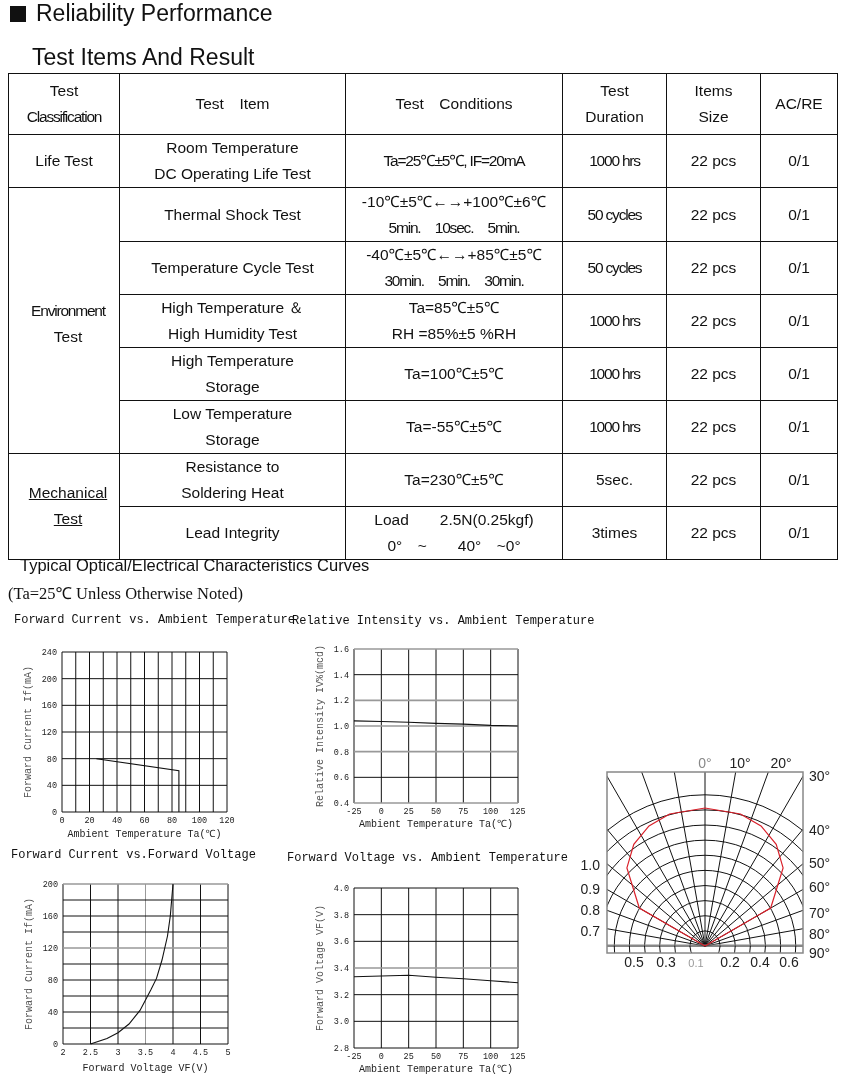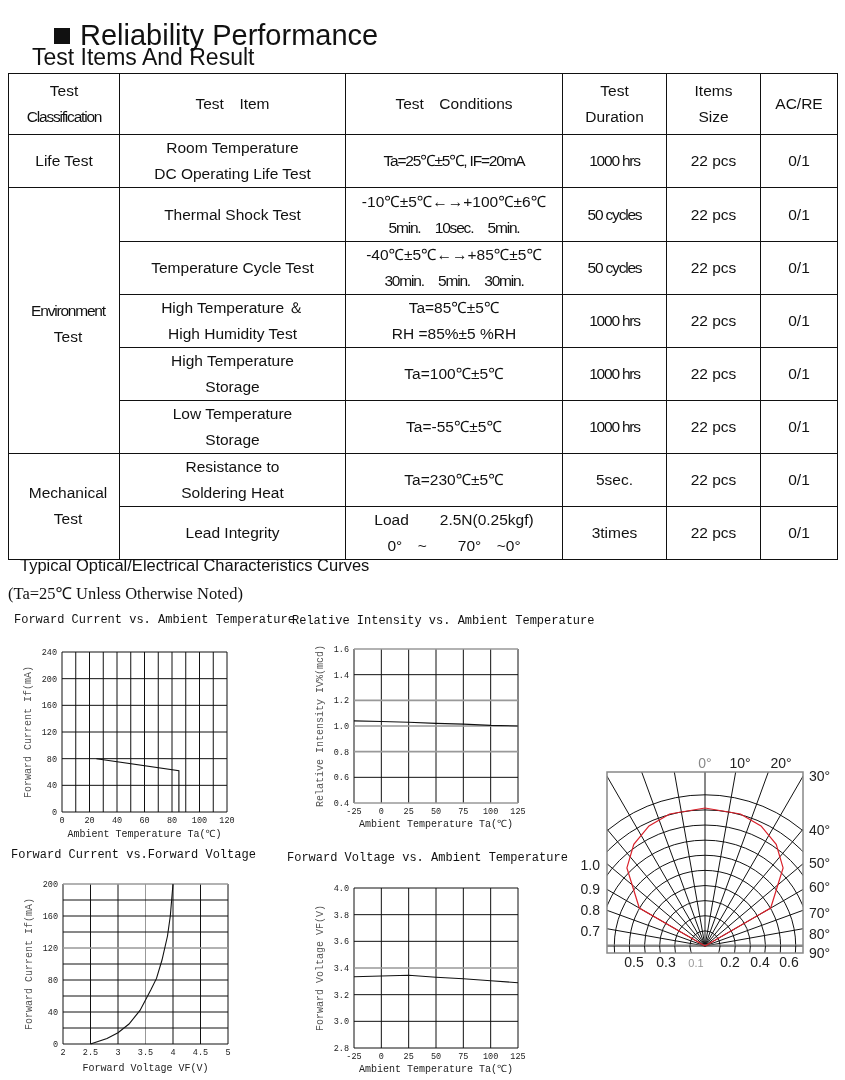--- a/index.html
+++ b/index.html
@@ -1,17 +1,17 @@
 <!DOCTYPE html>
 <html><head>
 <meta charset="utf-8">
 <style>
   html, body { margin:0; padding:0; background:#fff; }
   body { width:845px; height:1080px; position:relative; overflow:hidden; font-family:"Liberation Sans", sans-serif; color:#111; }
-  .h1 { position:absolute; left:10px; top:19px; font-size:29px; display:flex; align-items:center;margin-left:44px; }
+  .h1 { position:absolute; left:10px; top:0; font-size:23px; display:flex; align-items:center; }
   .h1 .sq { width:16px; height:16px; background:#111; display:inline-block; margin-right:10px; }
   .h2 { position:absolute; left:32px; top:44px; font-size:23px; }
   table.rel { position:absolute; left:8px; top:73px; width:829px; border-collapse:collapse; table-layout:fixed; font-size:15.5px;border-radius:23px; }
   table.rel td, table.rel th { border:1px solid #111; text-align:center; vertical-align:middle; padding:0; line-height:26px; font-weight:normal; }
   table.rel th { height:60px; }
   .cls-left { text-align:right; padding-left:8px !important; vertical-align:top !important; }
   .narrow { letter-spacing:-1.2px; }
   .sub1 { position:absolute; left:20px; top:556px; font-size:16.5px; }
   .sub2 { position:absolute; left:8px; top:581px; font-size:16.5px;font-family:Liberation Serif, serif; }
   .ctitle { position:absolute; font-family:"Liberation Mono", monospace; font-size:12px; white-space:nowrap; }
@@ -134,42 +134,42 @@
           <div>Storage</div>
         </td>
         <td>
           <div>Ta=-55℃±5℃</div>
         </td>
         <td class="narrow">1000 hrs</td>
         <td>22 pcs</td>
         <td>0/1</td>
       </tr>
       <tr style="height: 52px;">
-        <td rowspan="2" class="cls-left" style="padding-top: 26px;">
+        <td rowspan="2" class="cls-left" style="padding-top: 26px; text-decoration: underline;">
           <div>Mechanical</div>
           <div>Test</div>
         </td>
         <td>
           <div>Resistance to</div>
           <div>Soldering Heat</div>
         </td>
         <td>
           <div>Ta=230℃±5℃</div>
         </td>
         <td>5sec.</td>
         <td>22 pcs</td>
         <td>0/1</td>
       </tr>
       <tr style="height: 52px;">
         <td>
           <div>Lead Integrity</div>
         </td>
         <td>
           <div>Load　　2.5N(0.25kgf)</div>
-          <div>0°　~　　70°　~0°</div>
+          <div>0°　~　　40°　~0°</div>
         </td>
         <td>3times</td>
         <td>22 pcs</td>
         <td>0/1</td>
       </tr>
     </tbody>
 </table>
 
 <div class="sub1">Typical Optical/Electrical Characteristics Curves</div>
 <div class="sub2">(Ta=25℃ Unless Otherwise Noted)</div>

